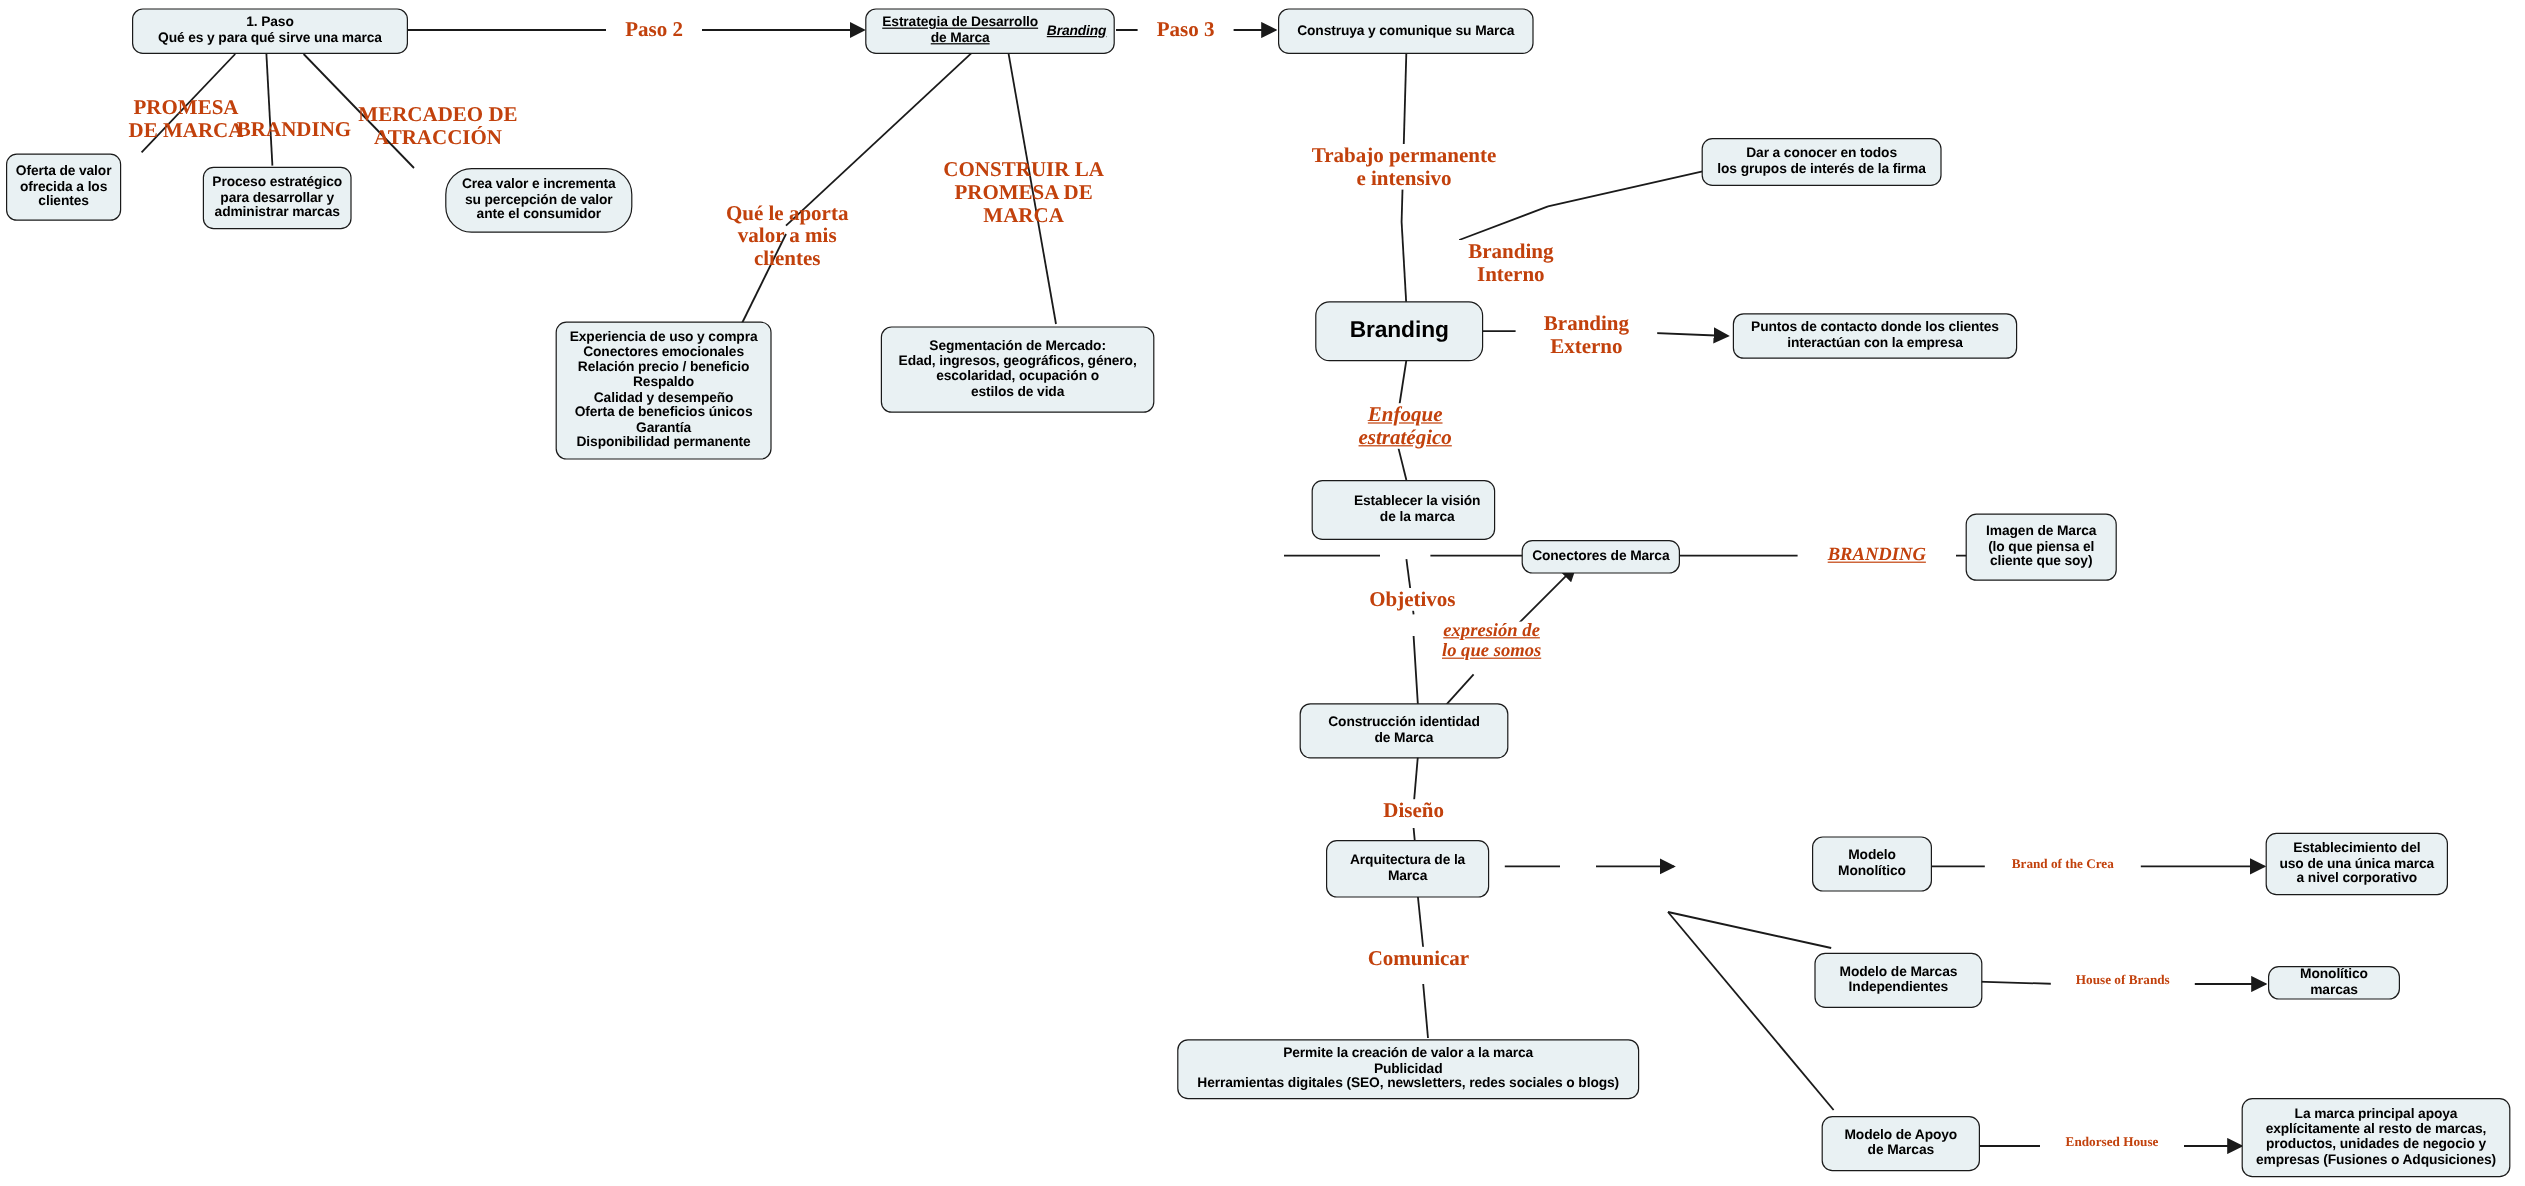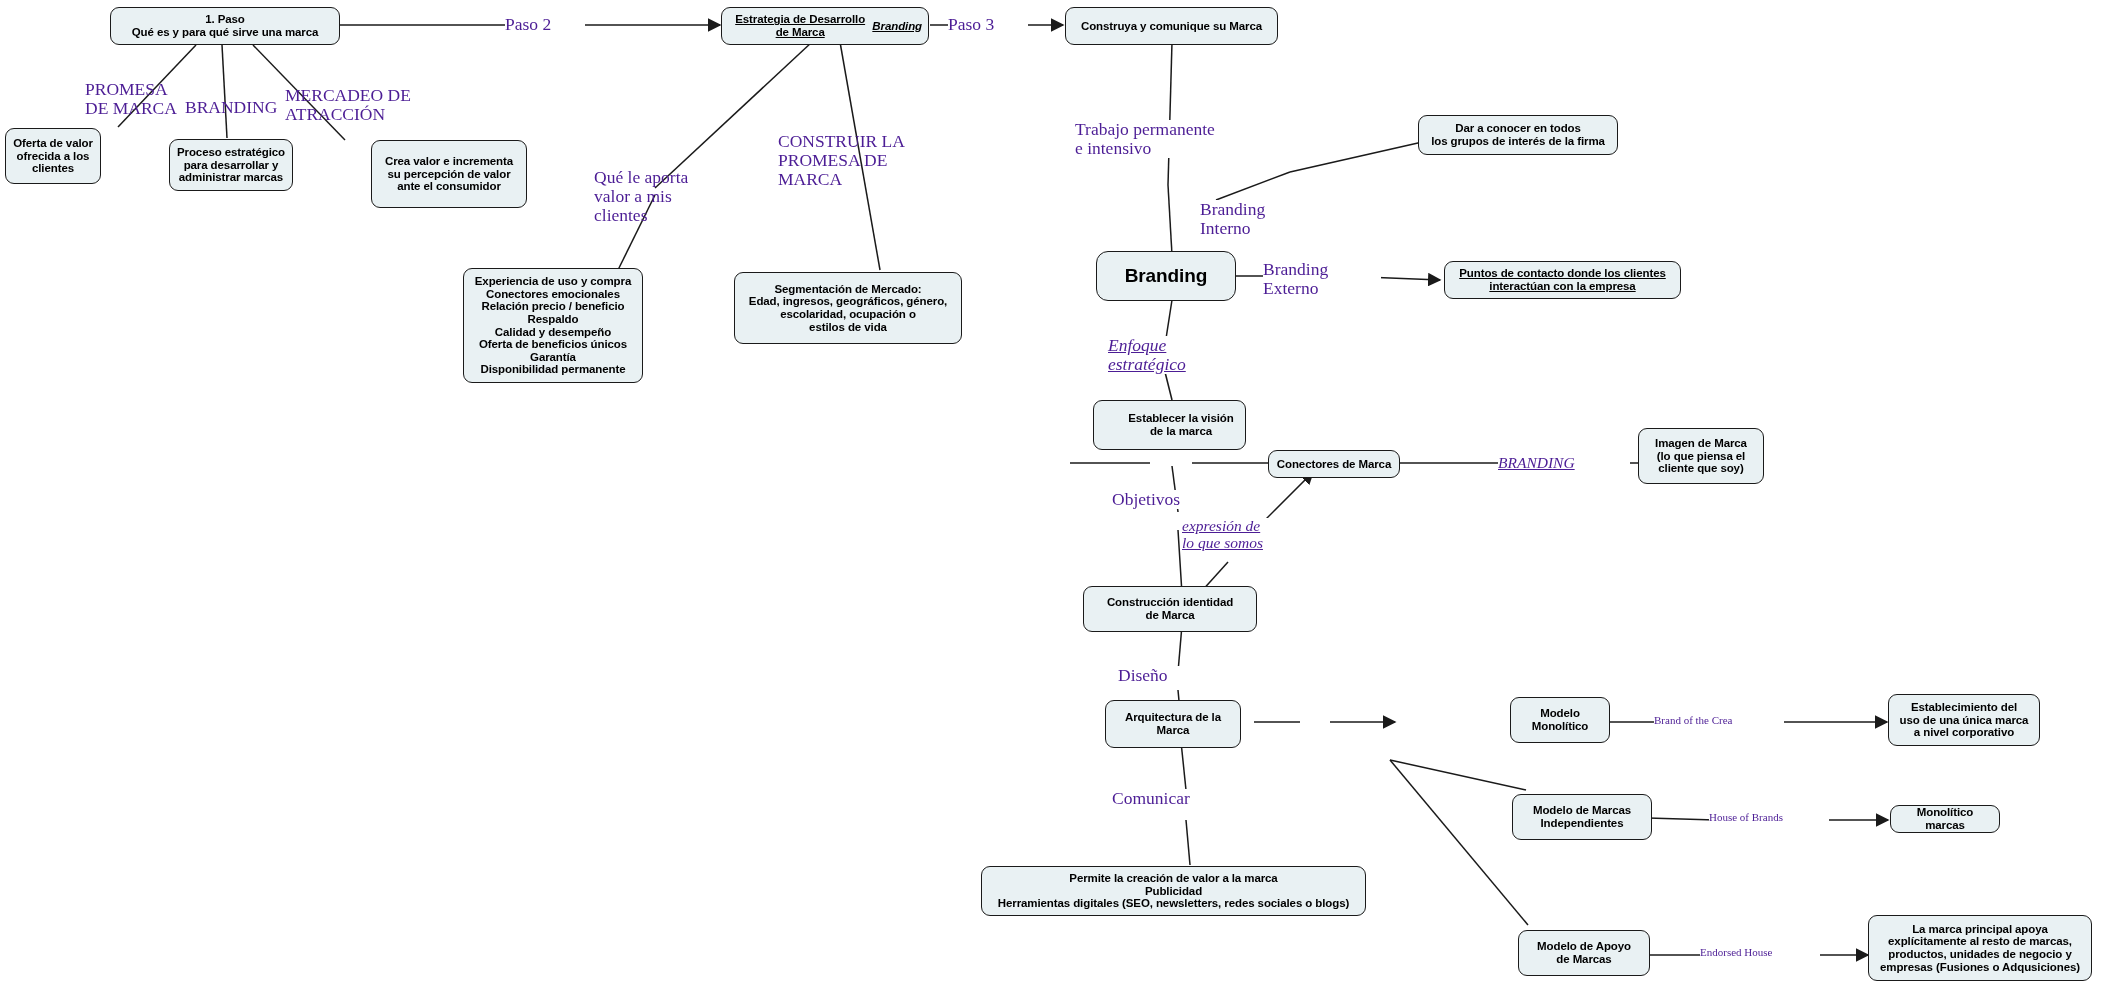--- a/index.html
+++ b/index.html
@@ -26,22 +26,23 @@
     padding:4px 6px;
     white-space:pre-line;
     letter-spacing:-0.1px;
   }
   .node.big{font-size:19px;line-height:22px;border-radius:12px;}
 
   
   .lbl{
     position:absolute;
     font-family:"Liberation Serif", serif;
-    font-weight:normal;
-    color:#4c1d95;
+    font-weight:bold;
+    color:#c2410c;
+    text-align:center;
     white-space:pre-line;
     line-height:1.08;
     background:transparent;
   }
   .lbl.s11{font-size:11px;}
   .lbl.s15{font-size:15.5px;}
   .lbl.s17{font-size:17.5px;}
   .lbl.ital{font-style:italic;text-decoration:underline;}
 </style>
 </head>
@@ -118,21 +119,21 @@
 Qué es y para qué sirve una marca</div>
 
   <div class="node" style="left:5px;top:128px;width:96px;height:56px;">Oferta de valor
 ofrecida a los
 clientes</div>
 
   <div class="node" style="left:169px;top:139px;width:124px;height:52px;">Proceso estratégico
 para desarrollar y
 administrar marcas</div>
 
-  <div class="node" style="left:371px;top:140px;width:156px;height:68px;">Crea valor e incrementa
+  <div class="node" style="left:371px;top:140px;width:156px;height:54px;border-radius:22px;">Crea valor e incrementa
 su percepción de valor
 ante el consumidor</div>
 
   <div class="node" style="left:721px;top:7px;width:208px;height:38px;flex-direction:row;text-decoration:underline;">
     <span>Estrategia de Desarrollo de Marca</span>
     <span style="font-style:italic;">Branding</span>
   </div>
 
   <div class="node" style="left:463px;top:268px;width:180px;height:115px;">Experiencia de uso y compra
 Conectores emocionales
@@ -148,21 +149,21 @@
 escolaridad, ocupación o
 estilos de vida</div>
 
   <div class="node" style="left:1065px;top:7px;width:213px;height:38px;">Construya y comunique su Marca</div>
 
   <div class="node" style="left:1418px;top:115px;width:200px;height:40px;">Dar a conocer en todos
 los grupos de interés de la firma</div>
 
   <div class="node big" style="left:1096px;top:251px;width:140px;height:50px;">Branding</div>
 
-  <div class="node" style="left:1444px;top:261px;width:237px;height:38px;text-decoration:underline;">Puntos de contacto donde los clientes
+  <div class="node" style="left:1444px;top:261px;width:237px;height:38px;">Puntos de contacto donde los clientes
 interactúan con la empresa</div>
 
   <div class="node" style="left:1093px;top:400px;width:153px;height:50px;padding-left:29px;">Establecer la visión
 de la marca</div>
 
   <div class="node" style="left:1268px;top:450px;width:132px;height:28px;">Conectores de Marca</div>
 
   <div class="node" style="left:1638px;top:428px;width:126px;height:56px;">Imagen de Marca
 (lo que piensa el
 cliente que soy)</div>

